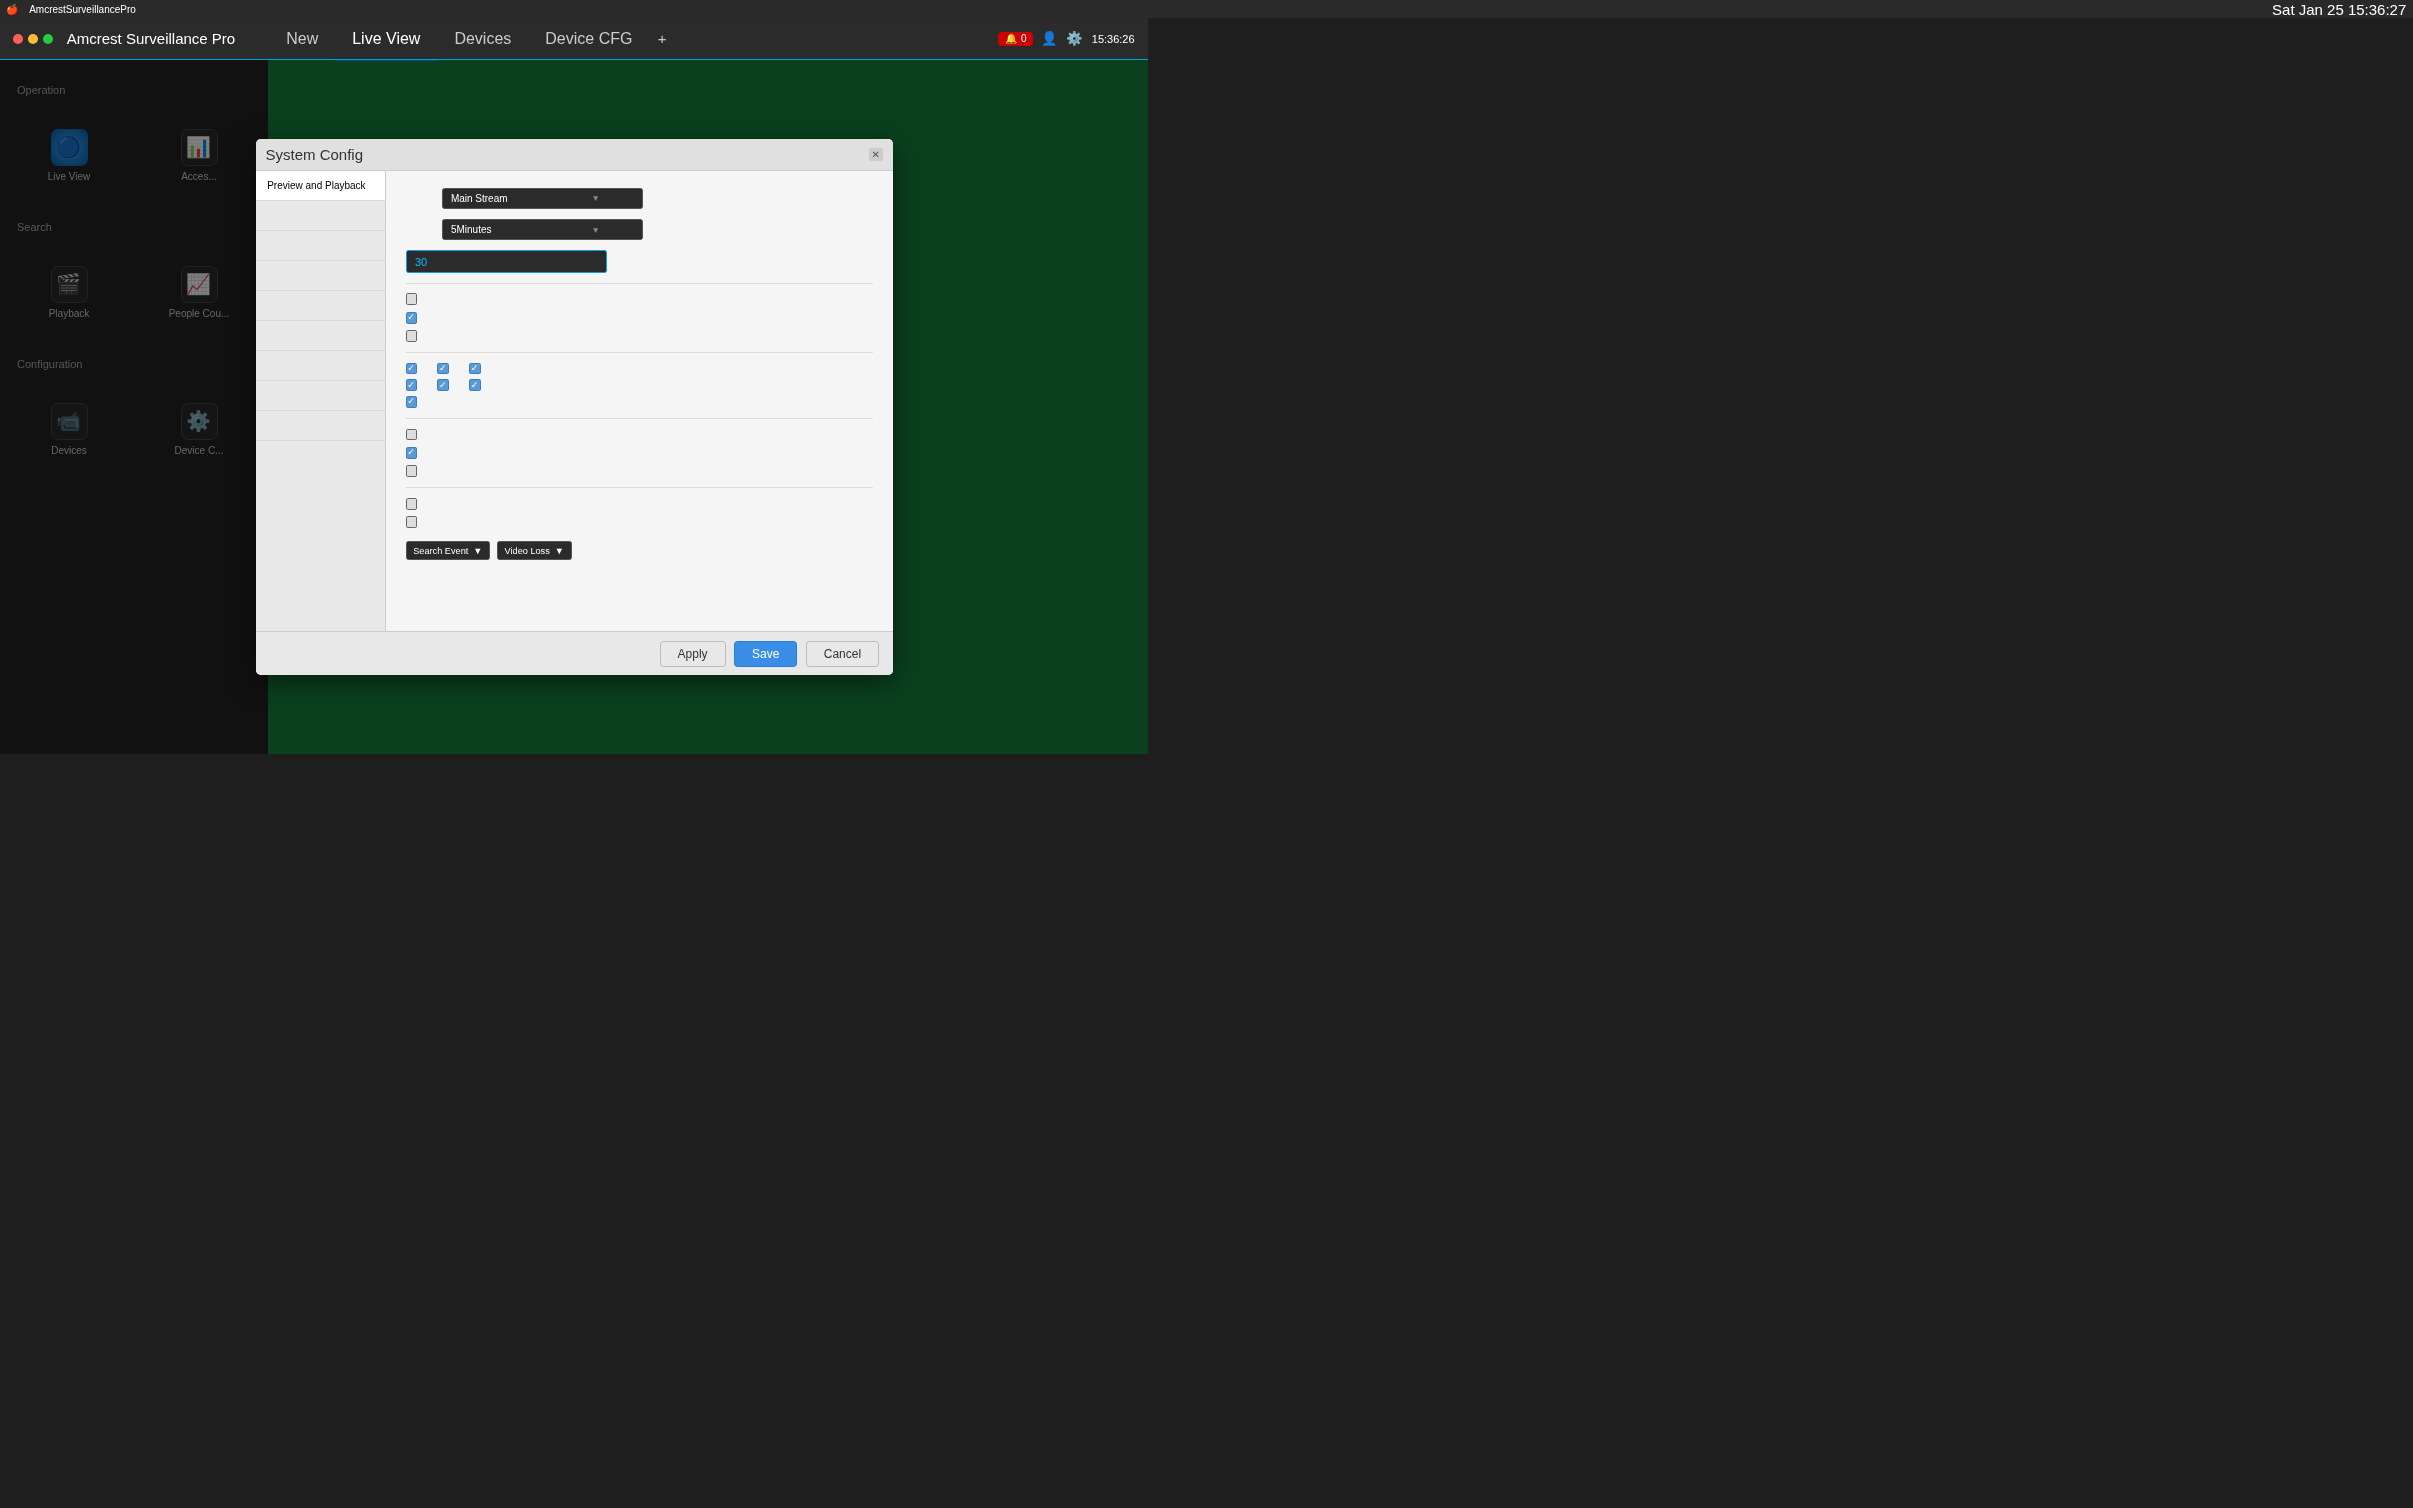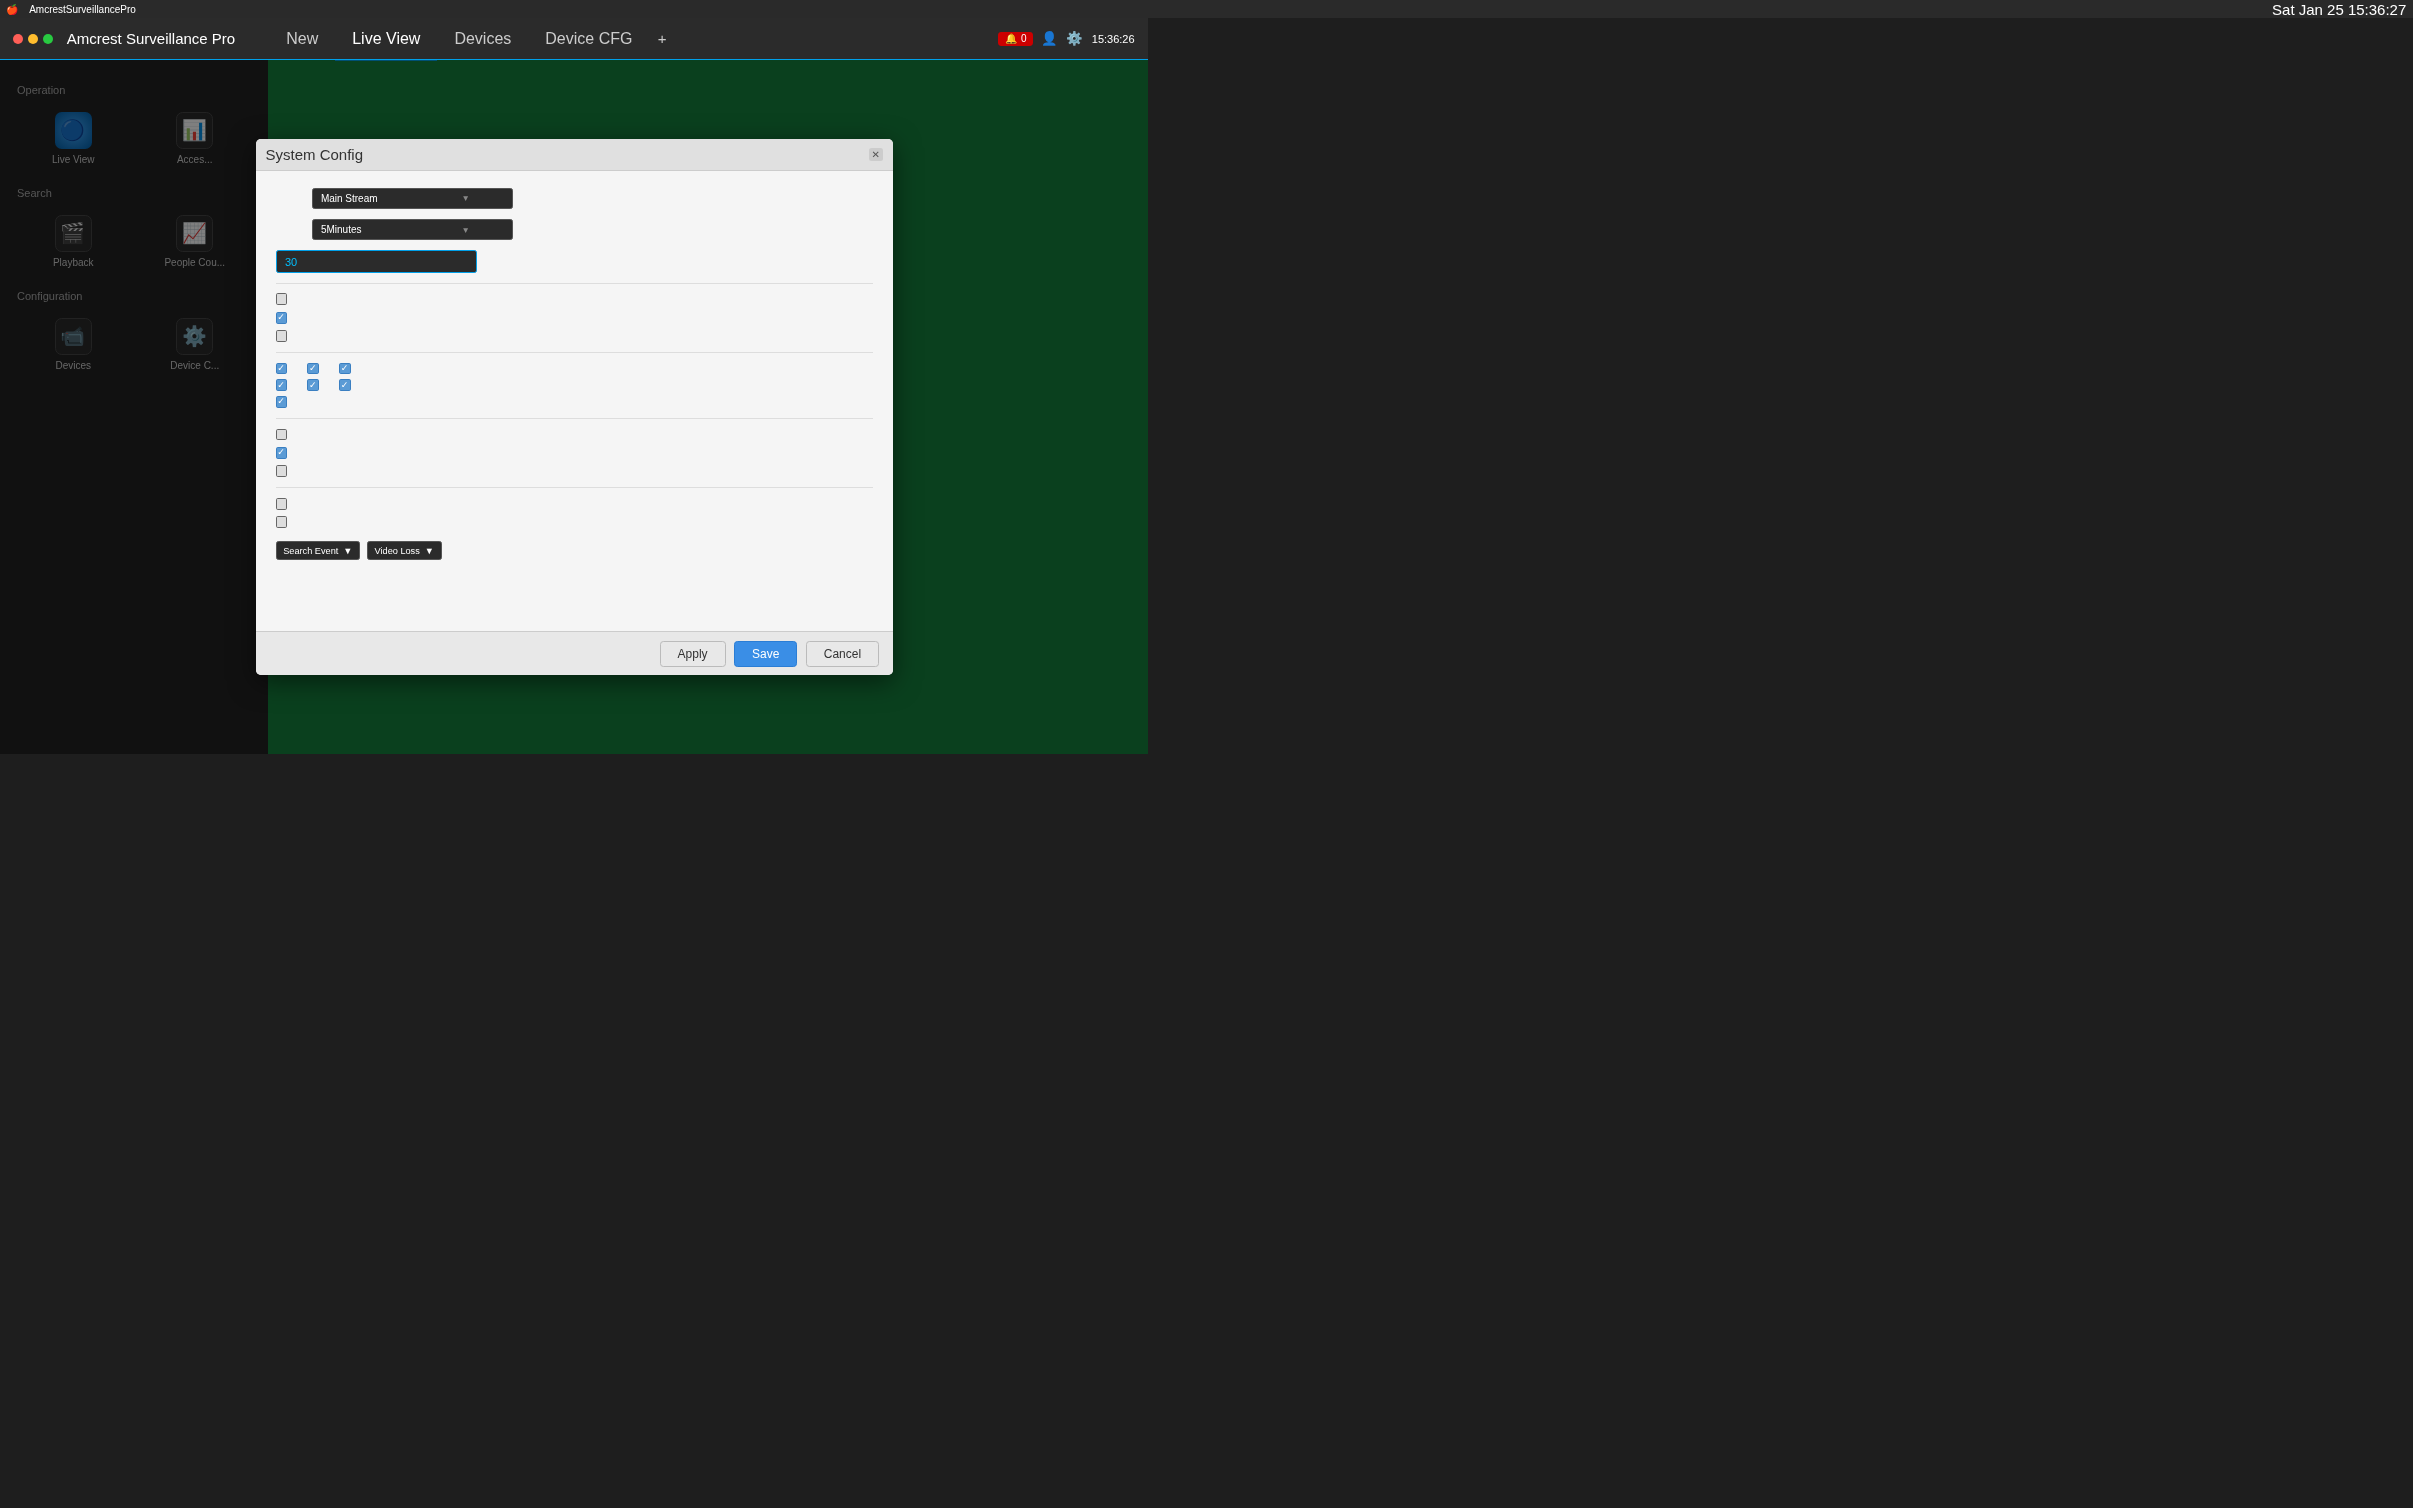--- a/index.html
+++ b/index.html
@@ -129,21 +129,21 @@
       position: relative;
     }
 
     
     .sidebar {
       width: 268px;
       background: #222;
       padding: 17px;
       display: grid;
       grid-template-columns: 1fr 1fr;
-      gap: 9px;
+      gap: 26px;
       align-content: start;
     }
     .sidebar-section-title {
       color: #aaa;
       font-size: 11px;
       grid-column: 1/-1;
       margin-top: 6.7px;
     }
     .sidebar-item {
       display: flex;
@@ -478,20 +478,31 @@
     <div class="modal-overlay">
       <div class="modal">
 
         <div class="modal-titlebar">
           <span class="modal-title">System Config</span>
           <button class="modal-close">✕</button>
         </div>
 
         <div class="modal-body">
 
+          <div class="modal-sidebar">
+            <div class="modal-sidebar-item active">Preview and Playback</div>
+            <div class="modal-sidebar-item"></div>
+            <div class="modal-sidebar-item"></div>
+            <div class="modal-sidebar-item"></div>
+            <div class="modal-sidebar-item"></div>
+            <div class="modal-sidebar-item"></div>
+            <div class="modal-sidebar-item"></div>
+            <div class="modal-sidebar-item"></div>
+            <div class="modal-sidebar-item"></div>
+          </div>
 
           <div class="modal-content">
 
             <div class="form-row">
               <div class="dropdown-container">
                 <select class="dropdown-select">
                   <option>Main Stream</option>
                   <option>Sub Stream</option>
                 </select>
                 <span class="dropdown-arrow">▼</span>

